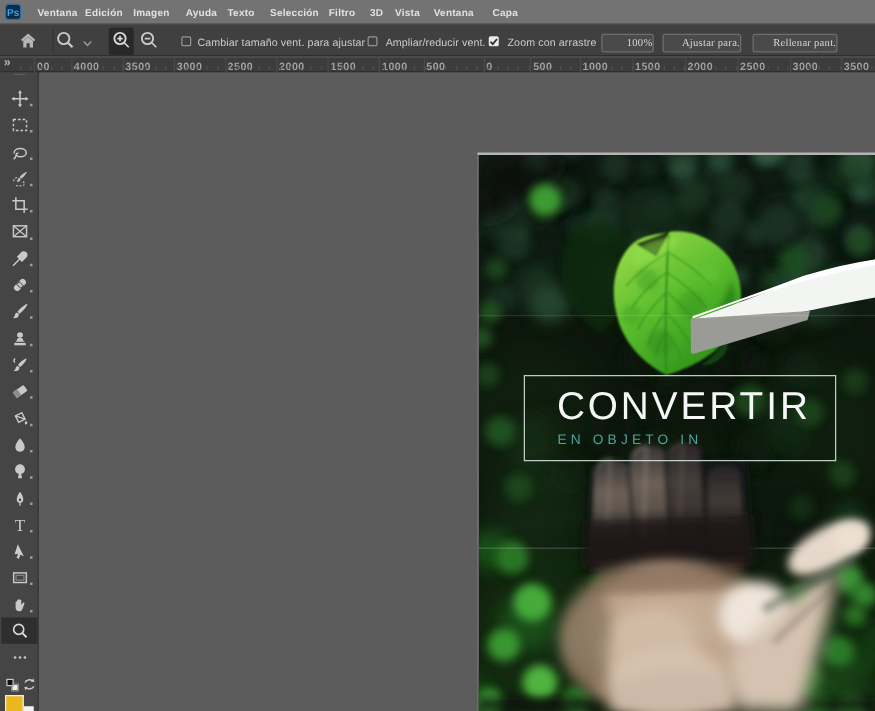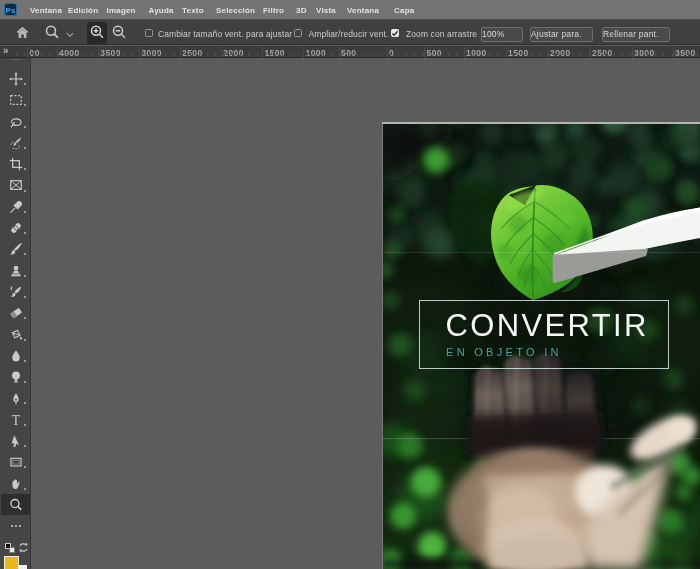--- a/index.html
+++ b/index.html
@@ -10,21 +10,21 @@
   #menubar { position:absolute; left:0; top:0; width:700px; height:19px;
     background:#737373; }
   #menubar .mi { position:absolute; top:6px; font-size:8px; color:#e2e2e2; letter-spacing:0.2px; font-weight:bold; }
   #pslogo { position:absolute; left:4px; top:3px; width:13px; height:13px;
     background:#0d2b42; border:1px solid #2a6da8; border-radius:3px; color:#35a3f5; font-size:8px;
     font-weight:bold; text-align:center; line-height:13px; }
   #optbar { position:absolute; left:0; top:19px; width:700px; height:26px;
     background:#404040; border-top:1px solid #4a4a4a; border-bottom:1px solid #2e2e2e; }
   .obtn { position:absolute; top:7px; height:15px; background:#4a4a4a;
     border:1px solid #6e6e6e; border-radius:2px; color:#d8d8d8; font-size:8.5px;
-    text-align:left; line-height:13px; letter-spacing:0.2px; }
+    text-align:right; line-height:13px; letter-spacing:0.2px;font-family:Liberation Serif, serif; }
   .cbx { position:absolute; top:9px; width:8px; height:8px;
     border:1px solid #949494; border-radius:1.5px; background:#404040; }
   .cbl { position:absolute; top:9px; font-size:8.5px; color:#cccccc; letter-spacing:0.1px; }
   #ruler { position:absolute; left:0; top:46px; width:700px; height:12px;
     background:#3c3c3c; border-bottom:1px solid #2c2c2c; }
   #ruler .rn { position:absolute; top:2px; font-size:8.5px; color:#a2a2a2; letter-spacing:0.4px; font-weight:bold; }
   #ruler .tk { position:absolute; bottom:1px; width:1px; height:3px; background:#505050; }
   #toolbar { position:absolute; left:0; top:58px; width:31px; height:511px;
     background:#454545; border-right:1px solid #363636; }
   .tool { position:absolute; left:9px; width:14px; height:14px; }

